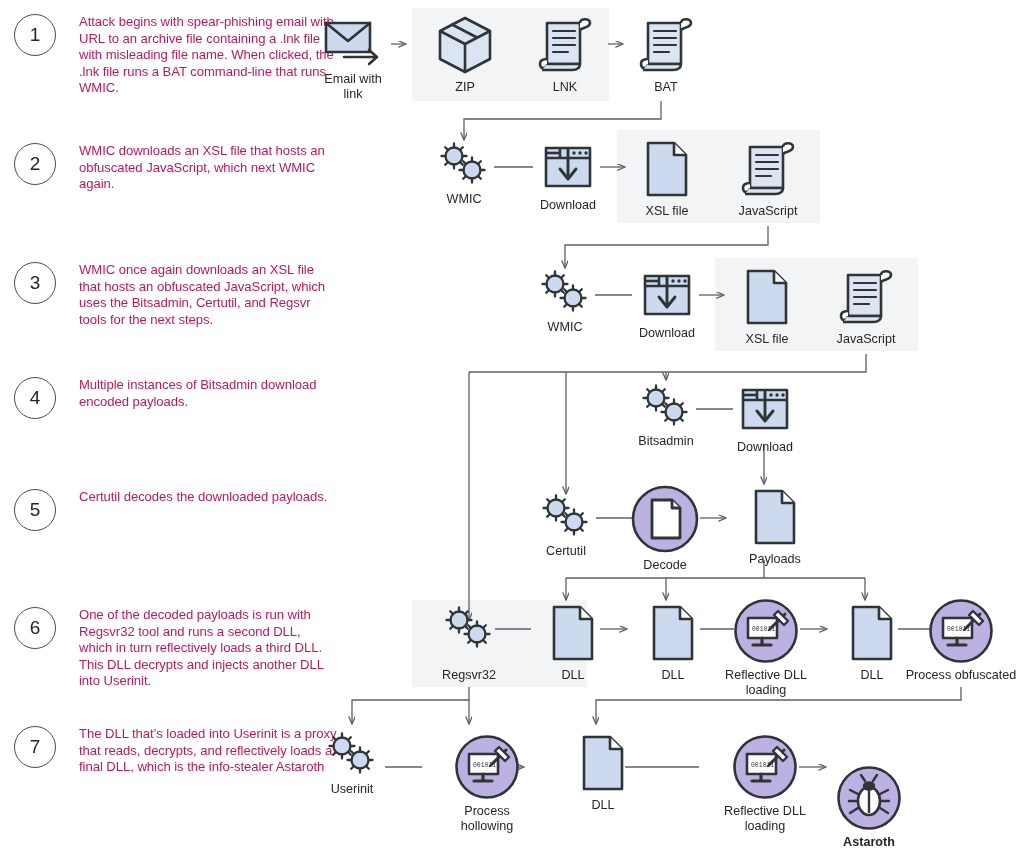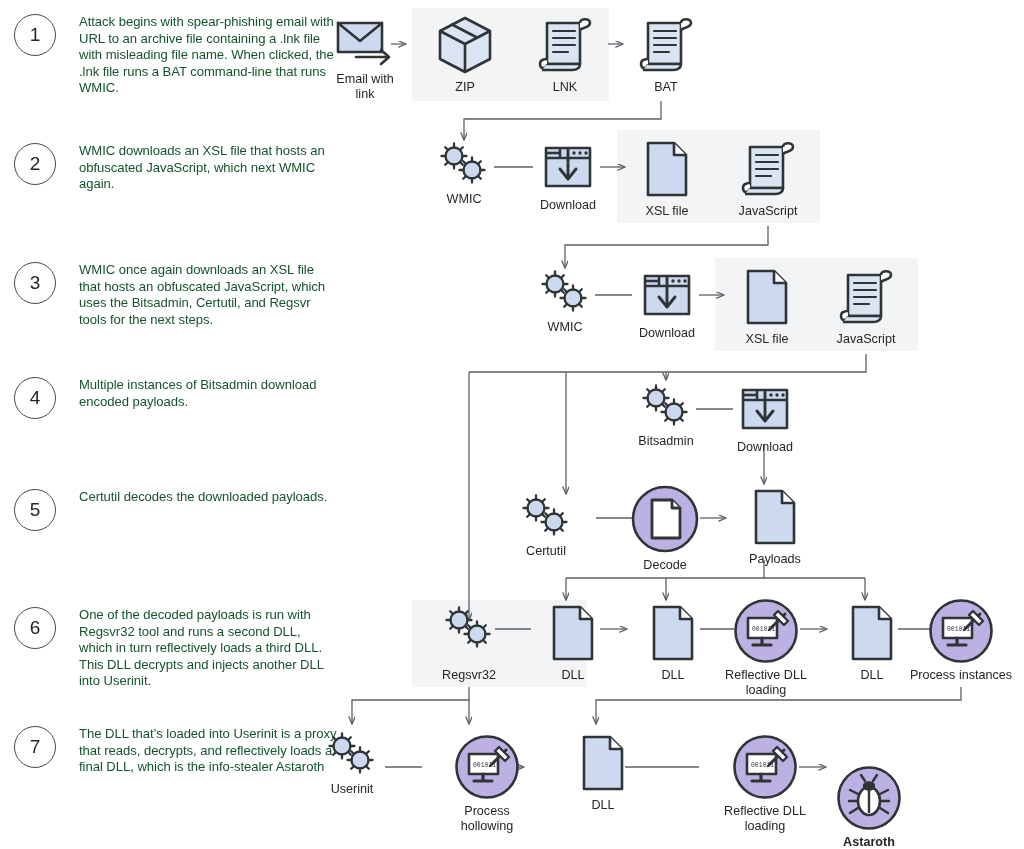--- a/index.html
+++ b/index.html
@@ -14,21 +14,21 @@
   
   .step{position:absolute;display:flex;align-items:flex-start;}
   .step-circle{
     width:40px;height:40px;border-radius:50%;
     border:1.4px solid #4b4b4b;
     display:flex;align-items:center;justify-content:center;
     font-size:19px;color:#262626;flex:0 0 auto;
     background:#fff;
   }
   .step-text{
-    margin-left:23px;font-size:13.1px;line-height:16.6px;color:#14532d;
+    margin-left:23px;font-size:13.1px;line-height:16.6px;color:#be185d;
     width:258px;white-space:pre-line;letter-spacing:-0.05px;
   }
 
   
   .band{position:absolute;background:#f3f4f6;}
 
   
   #wires{position:absolute;left:0;top:0;width:1024px;height:849px;overflow:visible;}
 
   
@@ -131,21 +131,21 @@
   </div>
   <div class="step" style="left:14px;top:607px;">
     <div class="step-circle">6</div>
     <div class="step-text">One of the decoded payloads is run with Regsvr32 tool and runs a second DLL, which in turn reflectively loads a third DLL. This DLL decrypts and injects another DLL into Userinit.</div>
   </div>
   <div class="step" style="left:14px;top:726px;">
     <div class="step-circle">7</div>
     <div class="step-text">The DLL that’s loaded into Userinit is a proxy that reads, decrypts, and reflectively loads a final DLL, which is the info-stealer Astaroth</div>
   </div>
 
-  <div class="node" style="left:320px;top:16px;width:90px;">
+  <div class="node" style="left:308px;top:16px;width:90px;">
     <div class="glyph">
       <svg width="62" height="52" viewBox="0 0 62 52">
         <path d="M4,7 L48,7 L48,36 L4,36 Z" fill="#ccd9ee" stroke="#2f3437" stroke-width="2.6" stroke-linejoin="round"></path>
         <path d="M4,7 L26,25 L48,7" fill="none" stroke="#2f3437" stroke-width="2.6" stroke-linejoin="round" stroke-linecap="round"></path>
         <path d="M22,41 L54,41" stroke="#2f3437" stroke-width="2.6" stroke-linecap="round" fill="none"></path>
         <path d="M47,34 L55,41 L47,48" fill="none" stroke="#2f3437" stroke-width="2.6" stroke-linecap="round" stroke-linejoin="round"></path>
       </svg>
     </div>
     <div class="cap">Email with
 link</div>
@@ -347,21 +347,21 @@
           </g>
         <path d="M8,13 L22,13" stroke="#2f3437" stroke-width="2.6" fill="none"></path>
         <path d="M22,8 L22,18" stroke="#2f3437" stroke-width="2.6" fill="none"></path>
         <path d="M30,10 L30,37" stroke="#2f3437" stroke-width="2.9" fill="none" stroke-linecap="round"></path>
         <path d="M22,29 L30,39 L38,29" fill="none" stroke="#2f3437" stroke-width="2.9" stroke-linecap="round" stroke-linejoin="round"></path>
       </svg>
     </div>
     <div class="cap">Download</div>
   </div>
 
-  <div class="node" style="left:501px;top:492px;width:90px;">
+  <div class="node" style="left:521px;top:492px;width:90px;">
     <div class="glyph">
       <svg width="64" height="48" viewBox="0 0 64 48">
         <g fill="#ccd9ee" stroke="#2f3437" stroke-width="2.3" stroke-linecap="round">
           <circle cx="22" cy="16" r="8.5"></circle>
           <path d="M22,3.5 L22,7.5 M22,24.5 L22,28.5 M9.5,16 L13.5,16 M30.5,16 L34.5,16 M13.2,7.2 L16,10 M28,22 L30.8,24.8 M30.8,7.2 L28,10 M16,22 L13.2,24.8" fill="none"></path>
           <circle cx="40" cy="30" r="8.5"></circle>
           <path d="M40,17.5 L40,21.5 M40,38.5 L40,42.5 M27.5,30 L31.5,30 M48.5,30 L52.5,30 M31.2,21.2 L34,24 M46,36 L48.8,38.8 M48.8,21.2 L46,24 M34,36 L31.2,38.8" fill="none"></path>
         </g>
       </svg>
     </div>
@@ -454,21 +454,21 @@
       <svg width="66" height="66" viewBox="0 0 66 66">
         <circle cx="33" cy="33" r="30.5" fill="#bdb0e2" stroke="#2f3437" stroke-width="2.6"></circle>
         <path d="M15,20 L44,20 L44,40 L15,40 Z" fill="#fff" stroke="#2f3437" stroke-width="2.6" stroke-linejoin="round"></path>
         <path d="M29,40 L29,46 M20,47 L38,47" stroke="#2f3437" stroke-width="3.2" stroke-linecap="round" fill="none"></path>
         <text x="19" y="33" font-family="'Liberation Mono','DejaVu Sans Mono',monospace" font-size="6.4" fill="#2f3437">001011</text>
         <path d="M38,30 L52,16" stroke="#2f3437" stroke-width="3" stroke-linecap="round" fill="none"></path>
         <path d="M45,13 L55,23 L51,27 L41,17 Z" fill="#fff" stroke="#2f3437" stroke-width="2.4" stroke-linejoin="round"></path>
         <path d="M36,32 L40,28" stroke="#2f3437" stroke-width="2.4" stroke-linecap="round" fill="none"></path>
       </svg>
     </div>
-    <div class="cap">Process instances</div>
+    <div class="cap">Process obfuscated</div>
   </div>
 
   <div class="node" style="left:307px;top:730px;width:90px;">
     <div class="glyph">
       <svg width="64" height="48" viewBox="0 0 64 48">
         <g fill="#ccd9ee" stroke="#2f3437" stroke-width="2.3" stroke-linecap="round">
           <circle cx="22" cy="16" r="8.5"></circle>
           <path d="M22,3.5 L22,7.5 M22,24.5 L22,28.5 M9.5,16 L13.5,16 M30.5,16 L34.5,16 M13.2,7.2 L16,10 M28,22 L30.8,24.8 M30.8,7.2 L28,10 M16,22 L13.2,24.8" fill="none"></path>
           <circle cx="40" cy="30" r="8.5"></circle>
           <path d="M40,17.5 L40,21.5 M40,38.5 L40,42.5 M27.5,30 L31.5,30 M48.5,30 L52.5,30 M31.2,21.2 L34,24 M46,36 L48.8,38.8 M48.8,21.2 L46,24 M34,36 L31.2,38.8" fill="none"></path>

